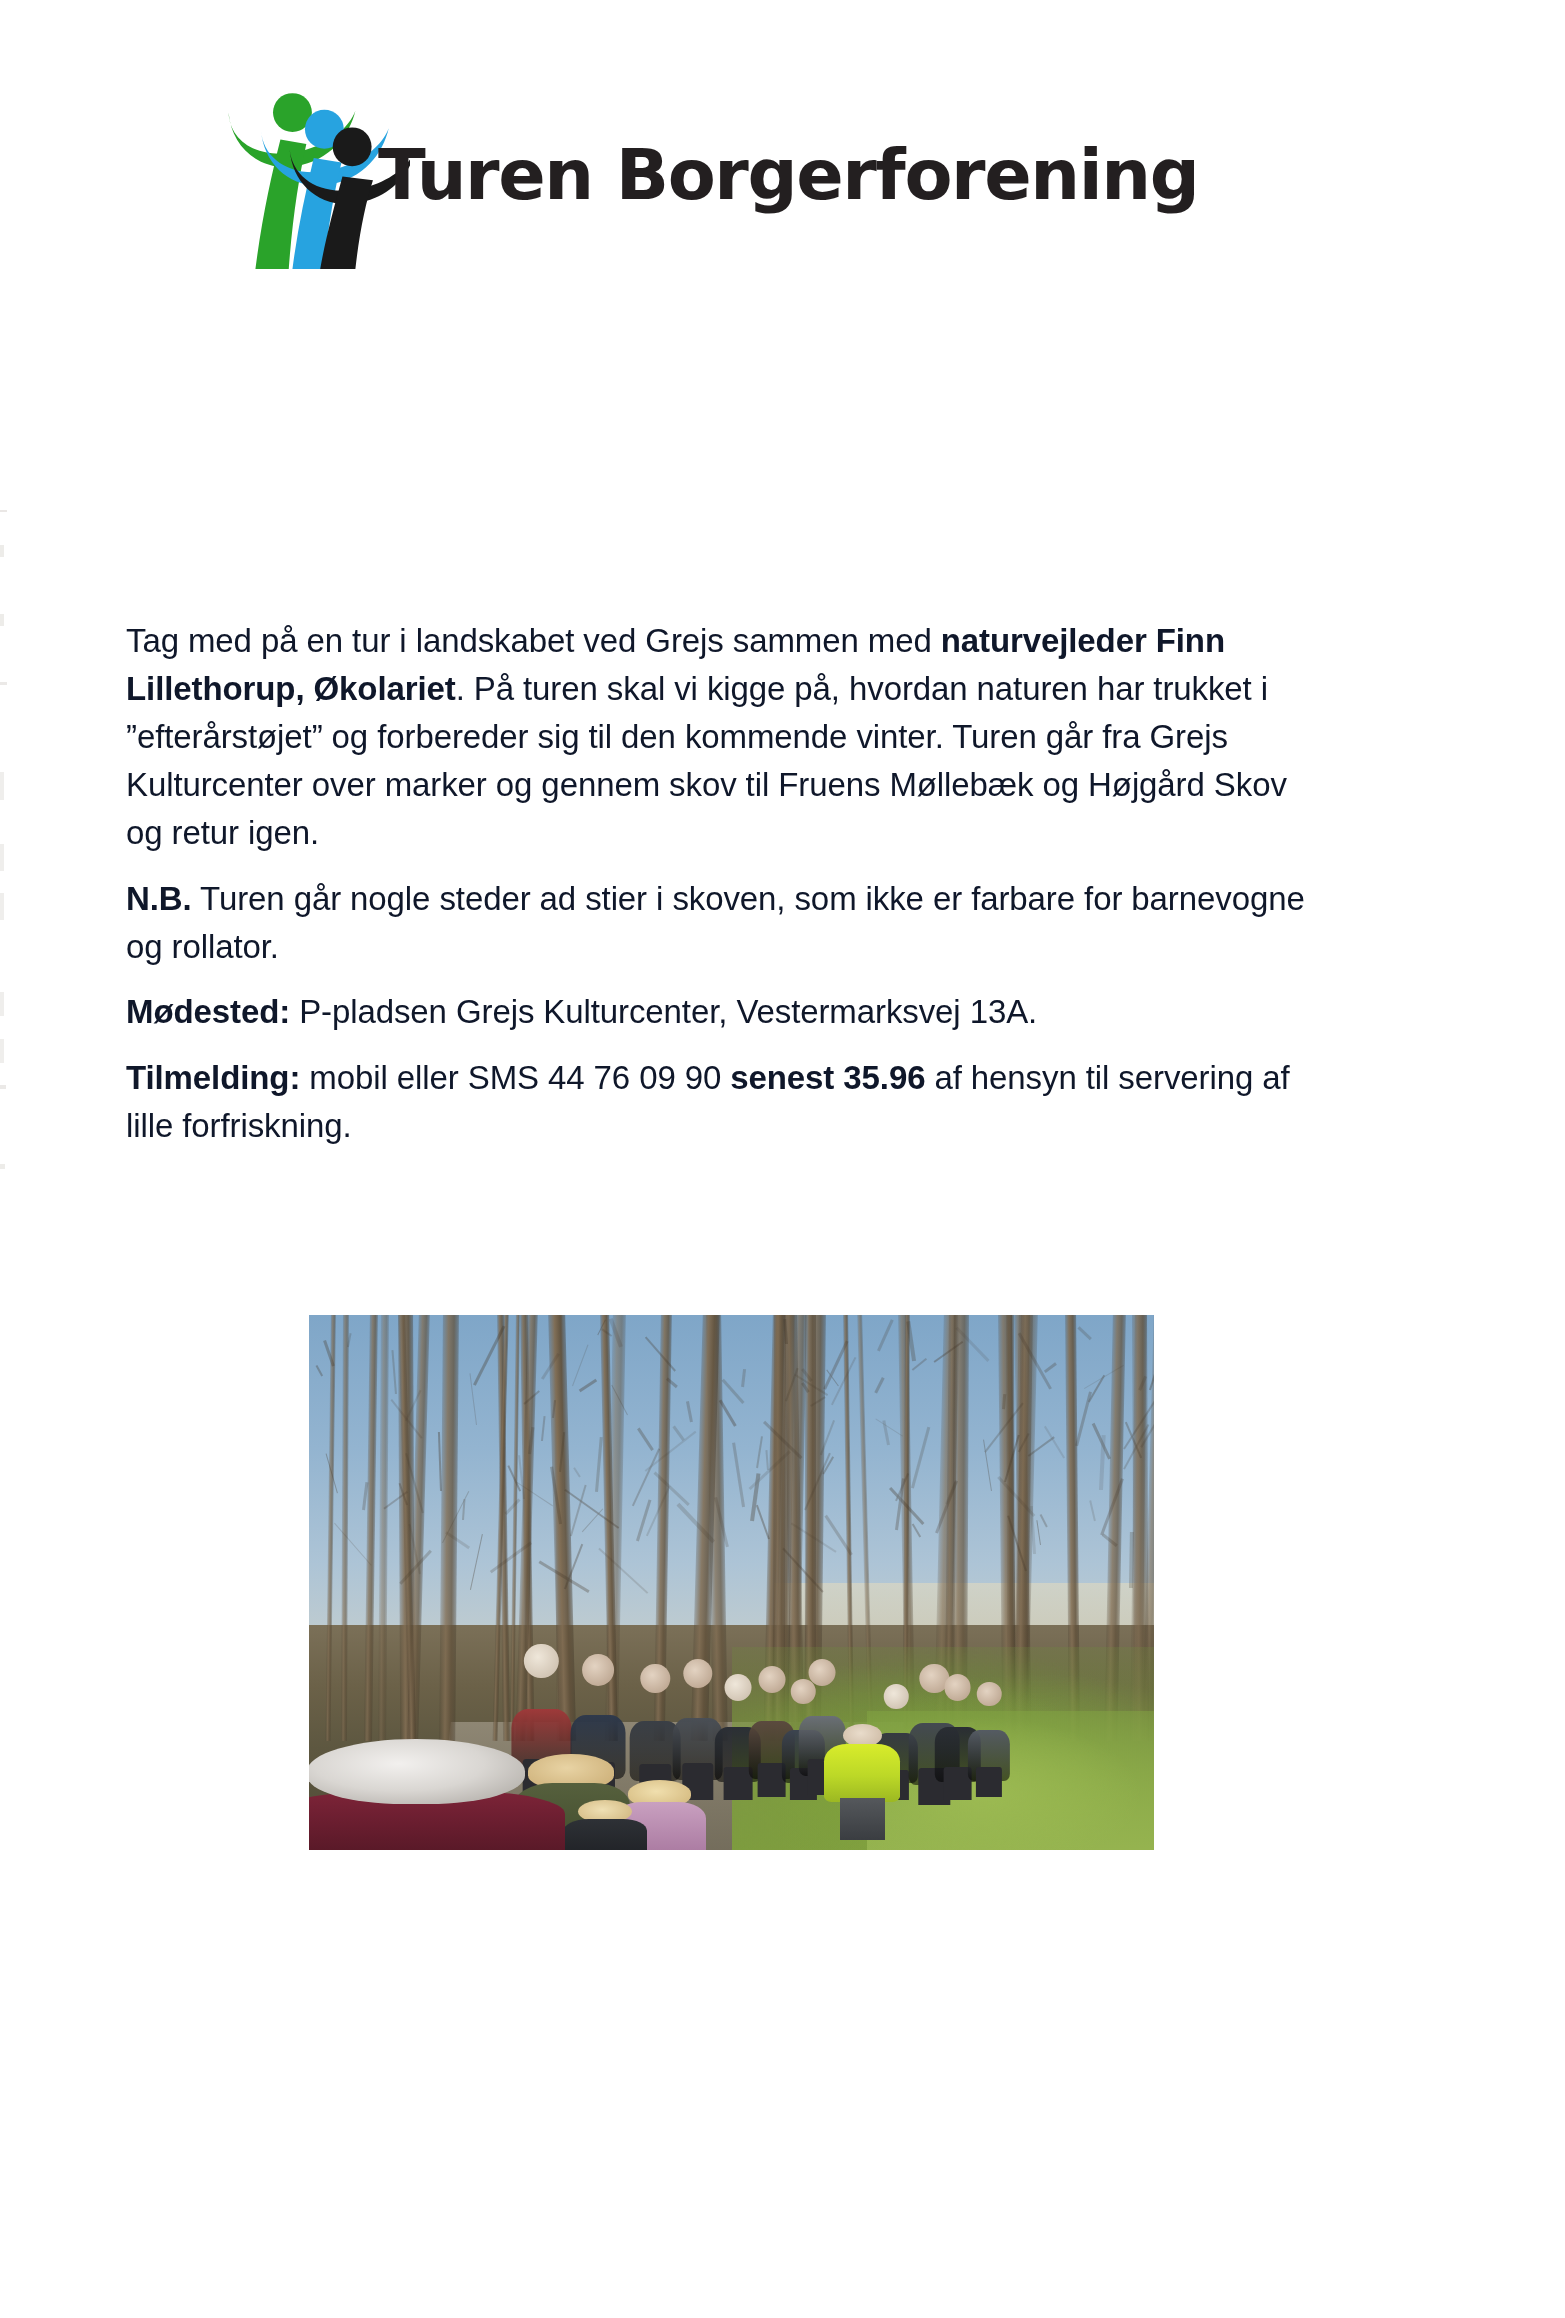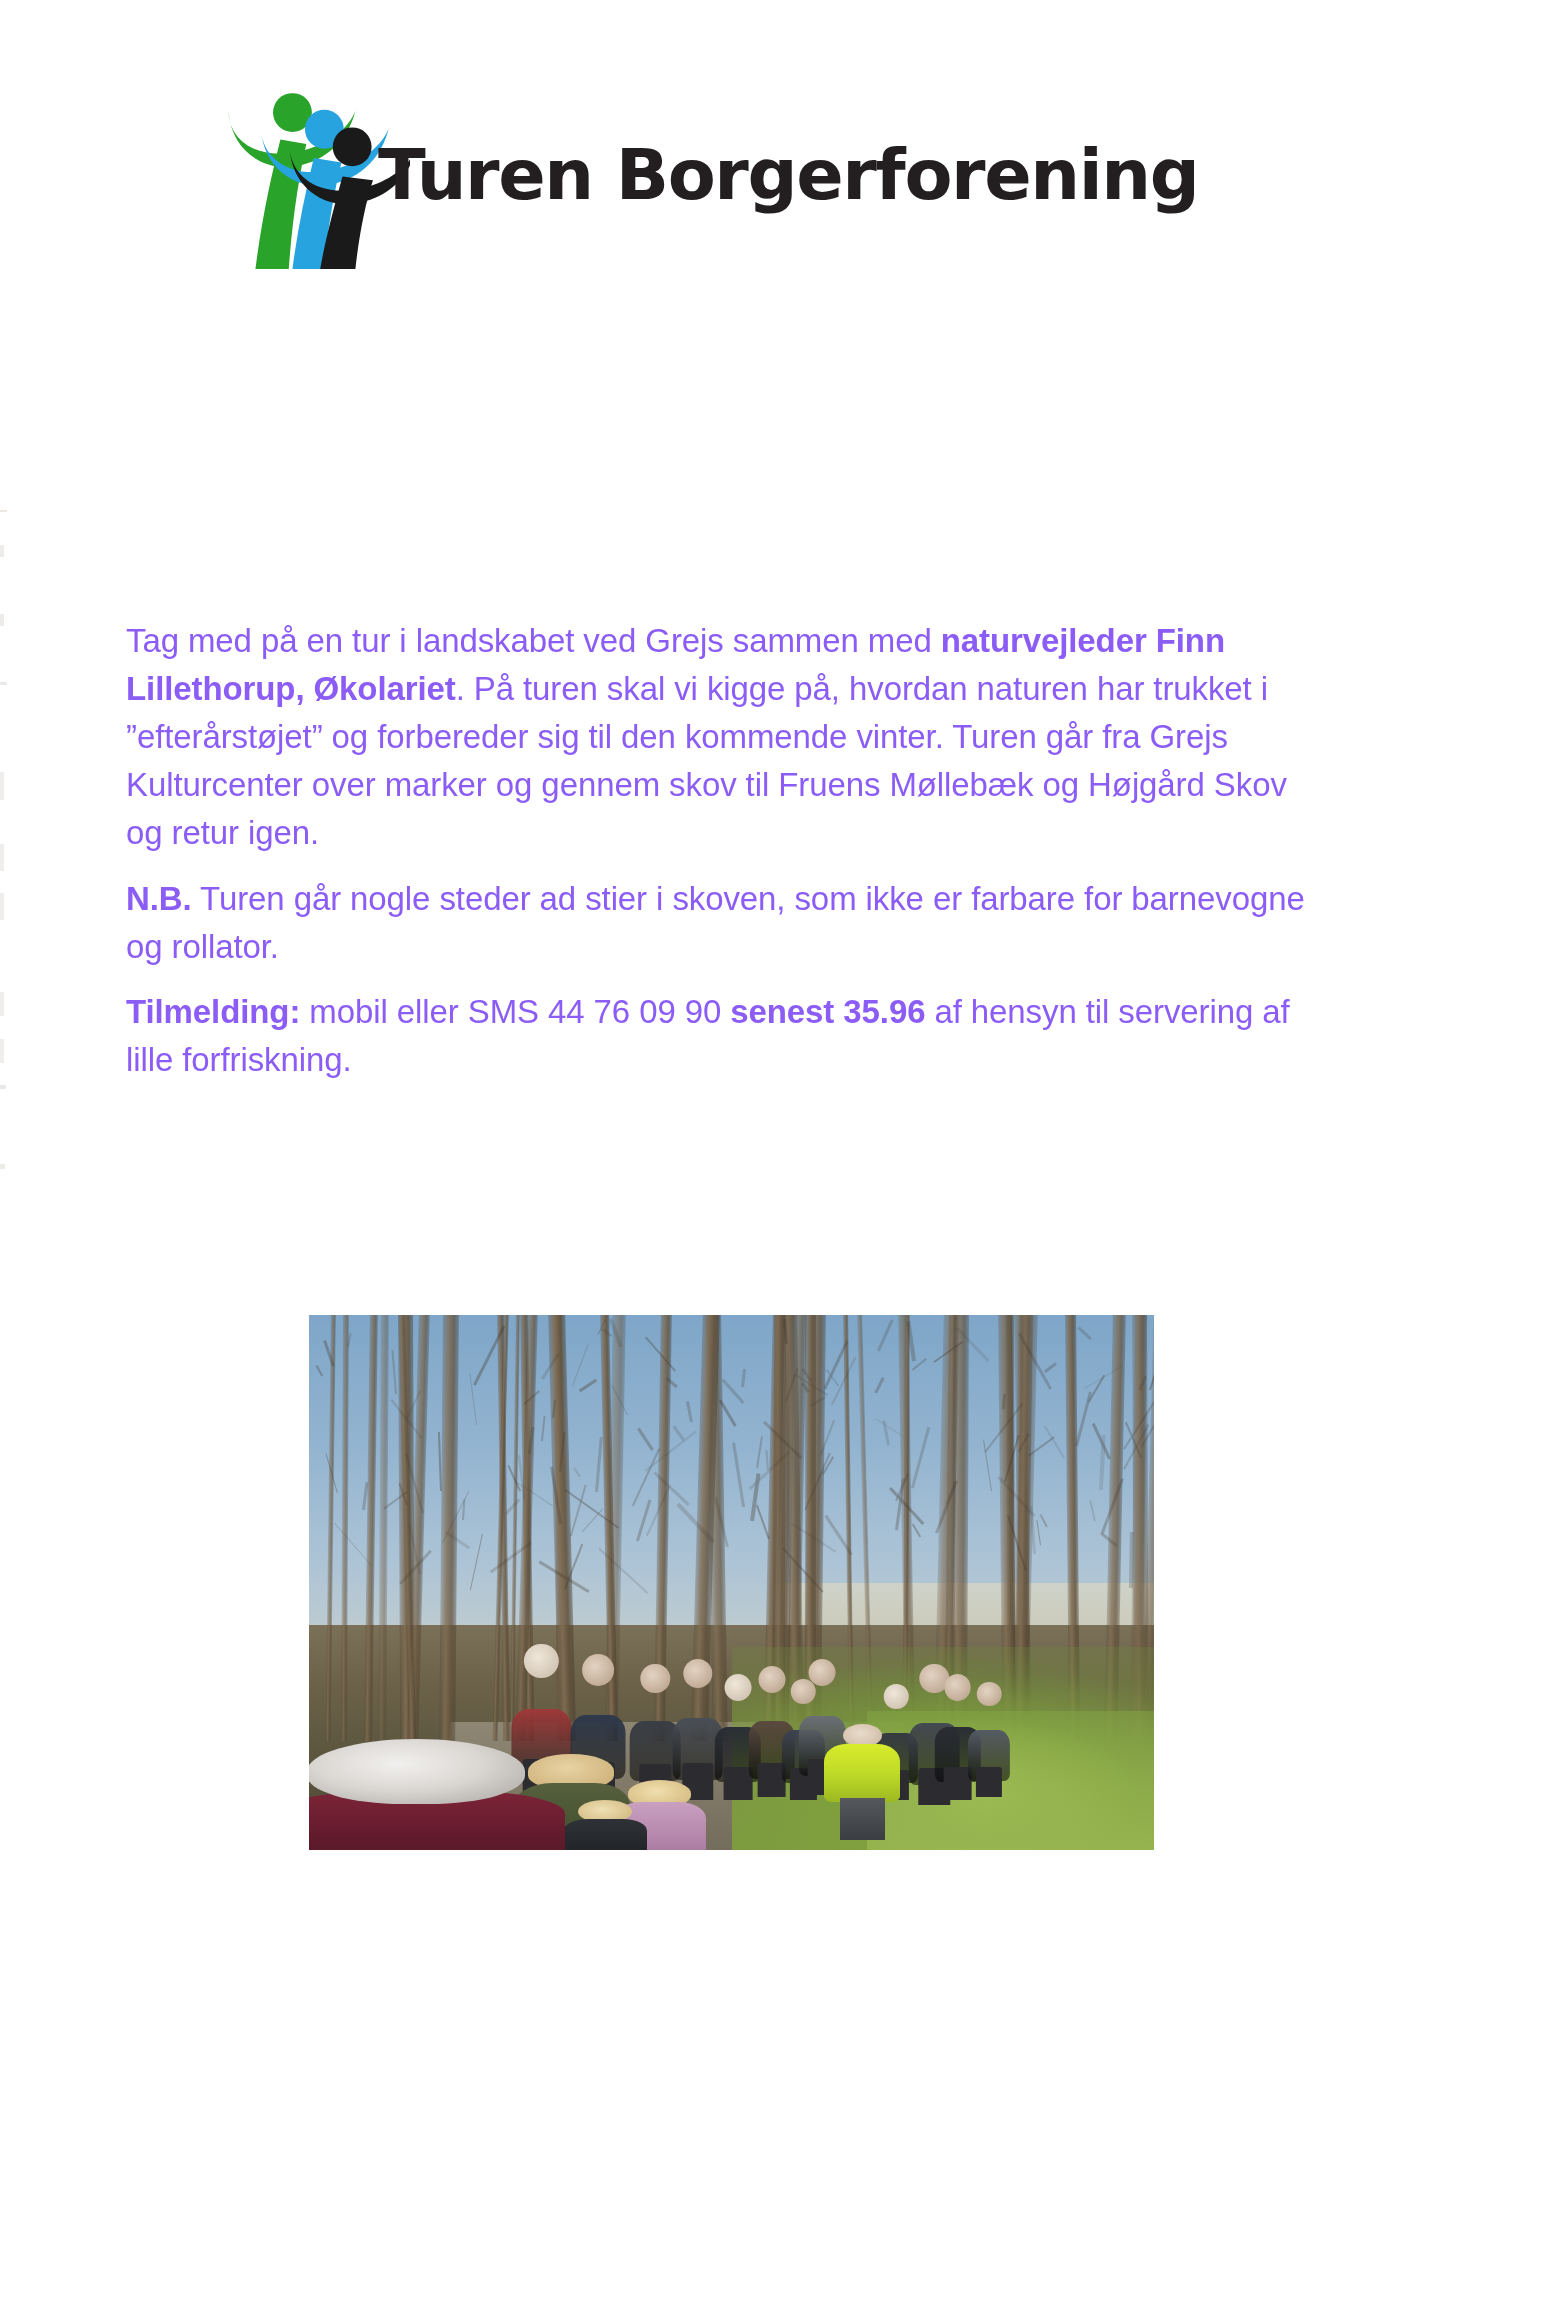--- a/index.html
+++ b/index.html
@@ -108,21 +108,21 @@
   .body-copy {
     position: absolute;
     left: 126px;
     top: 617px;
     width: 1187px;
   }
   .body-copy p {
     margin: 0 0 17.6px 0;
     font-size: 33px;
     line-height: 1.455;
-    color: #8b5cf6;
+    color: #0f172a;
     letter-spacing: -0.1px;
   }
   .body-copy b { font-weight: 700; }
 
   
   .photo {
     position: absolute;
     left: 309px;
     top: 1315px;
     width: 845px;
@@ -311,20 +311,21 @@
       <path d="M284 230 C 262 310, 246 372, 236 430 L 312 430 C 320 356, 334 286, 350 238 Z" fill="#1a1a1a"></path>
     </svg>
 
     <div class="logo-word">Turen Borgerforening</div>
   </div>
 
 
   <div class="body-copy">
     <p><span>Tag med på en tur i landskabet ved Grejs sammen med </span><b>naturvejleder Finn Lillethorup, Økolariet</b><span>. På turen skal vi kigge på, hvordan naturen har trukket i ”efterårstøjet” og forbereder sig til den kommende vinter. Turen går fra Grejs Kulturcenter over marker og gennem skov til Fruens Møllebæk og Højgård Skov og retur igen.</span></p>
     <p><b>N.B.</b><span> Turen går nogle steder ad stier i skoven, som ikke er farbare for barnevogne og rollator.</span></p>
+    <p><b>Mødested:</b><span> P-pladsen Grejs Kulturcenter, Vestermarksvej 13A.</span></p>
     <p><b>Tilmelding:</b><span> mobil eller SMS 44 76 09 90 </span><b>senest 35.96</b><span> af hensyn til servering af lille forfriskning.</span></p>
   </div>
 
   <figure class="photo" style="margin:0;">
     <div class="ph-layer ph-sky"></div>
     <div class="ph-layer ph-far"></div>
     <div class="ph-layer ph-ground"></div>
     <div class="ph-layer ph-path"></div>
 
     <div class="ph-layer trunks" id="trunks">

